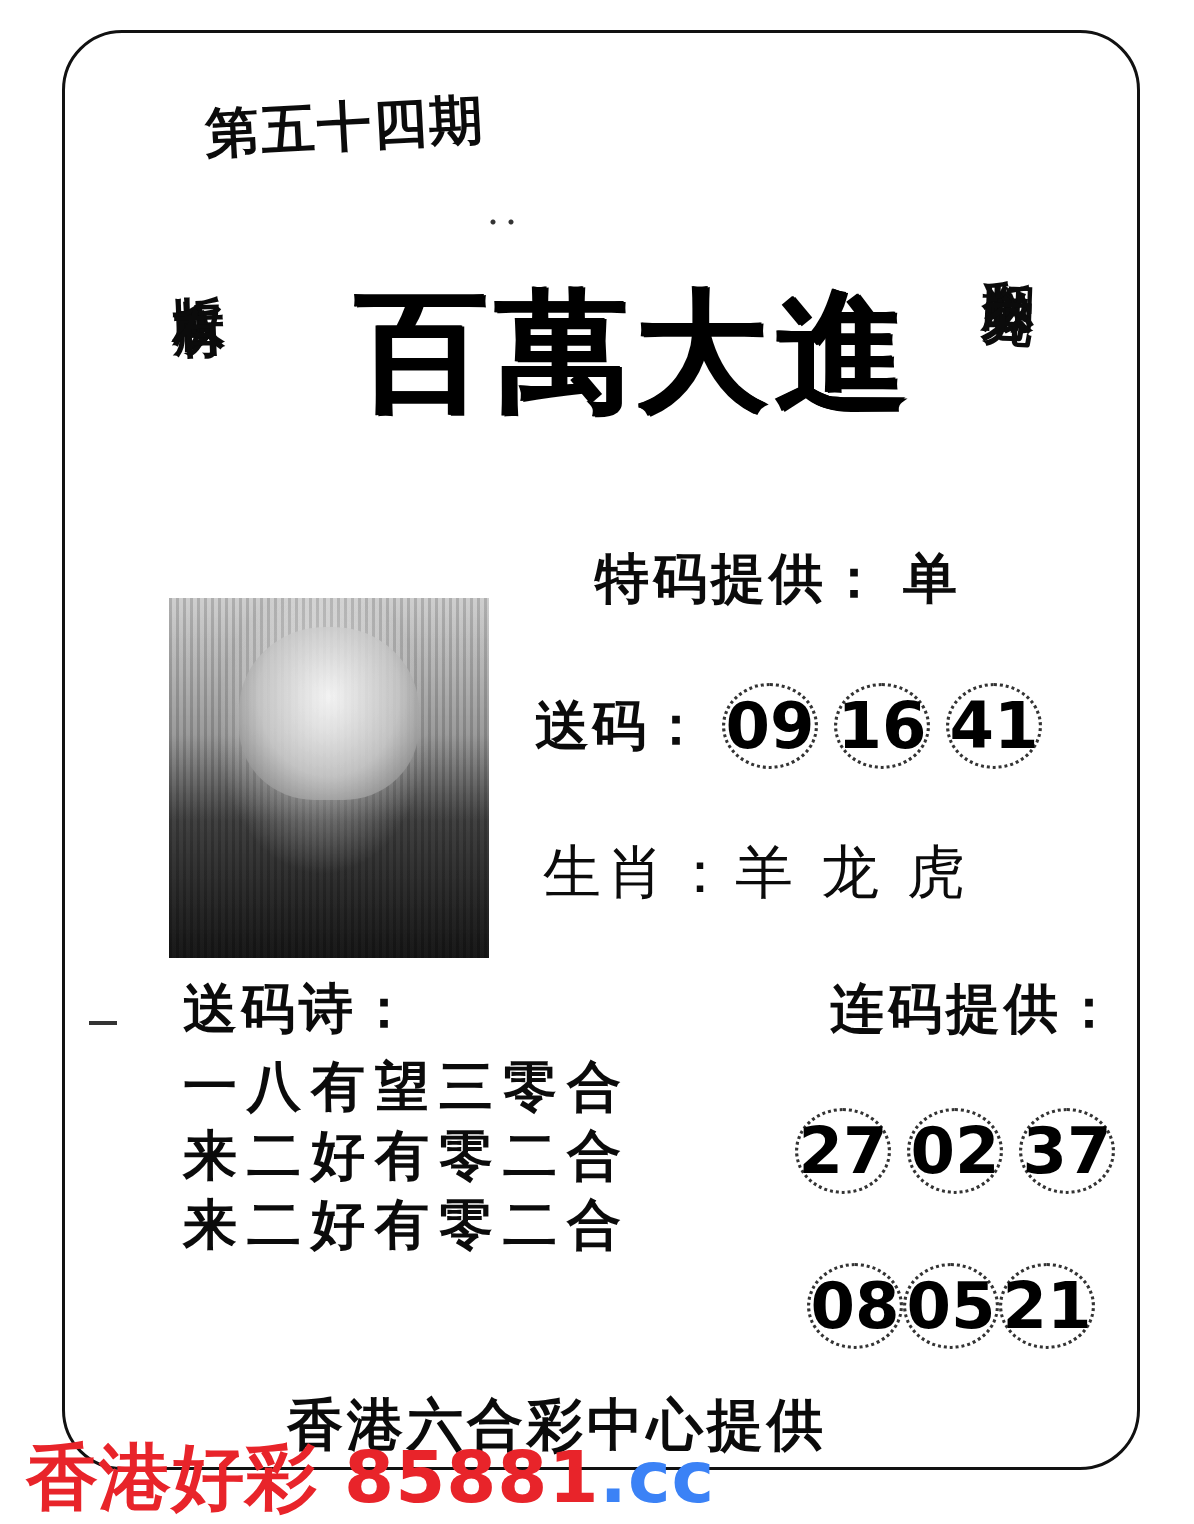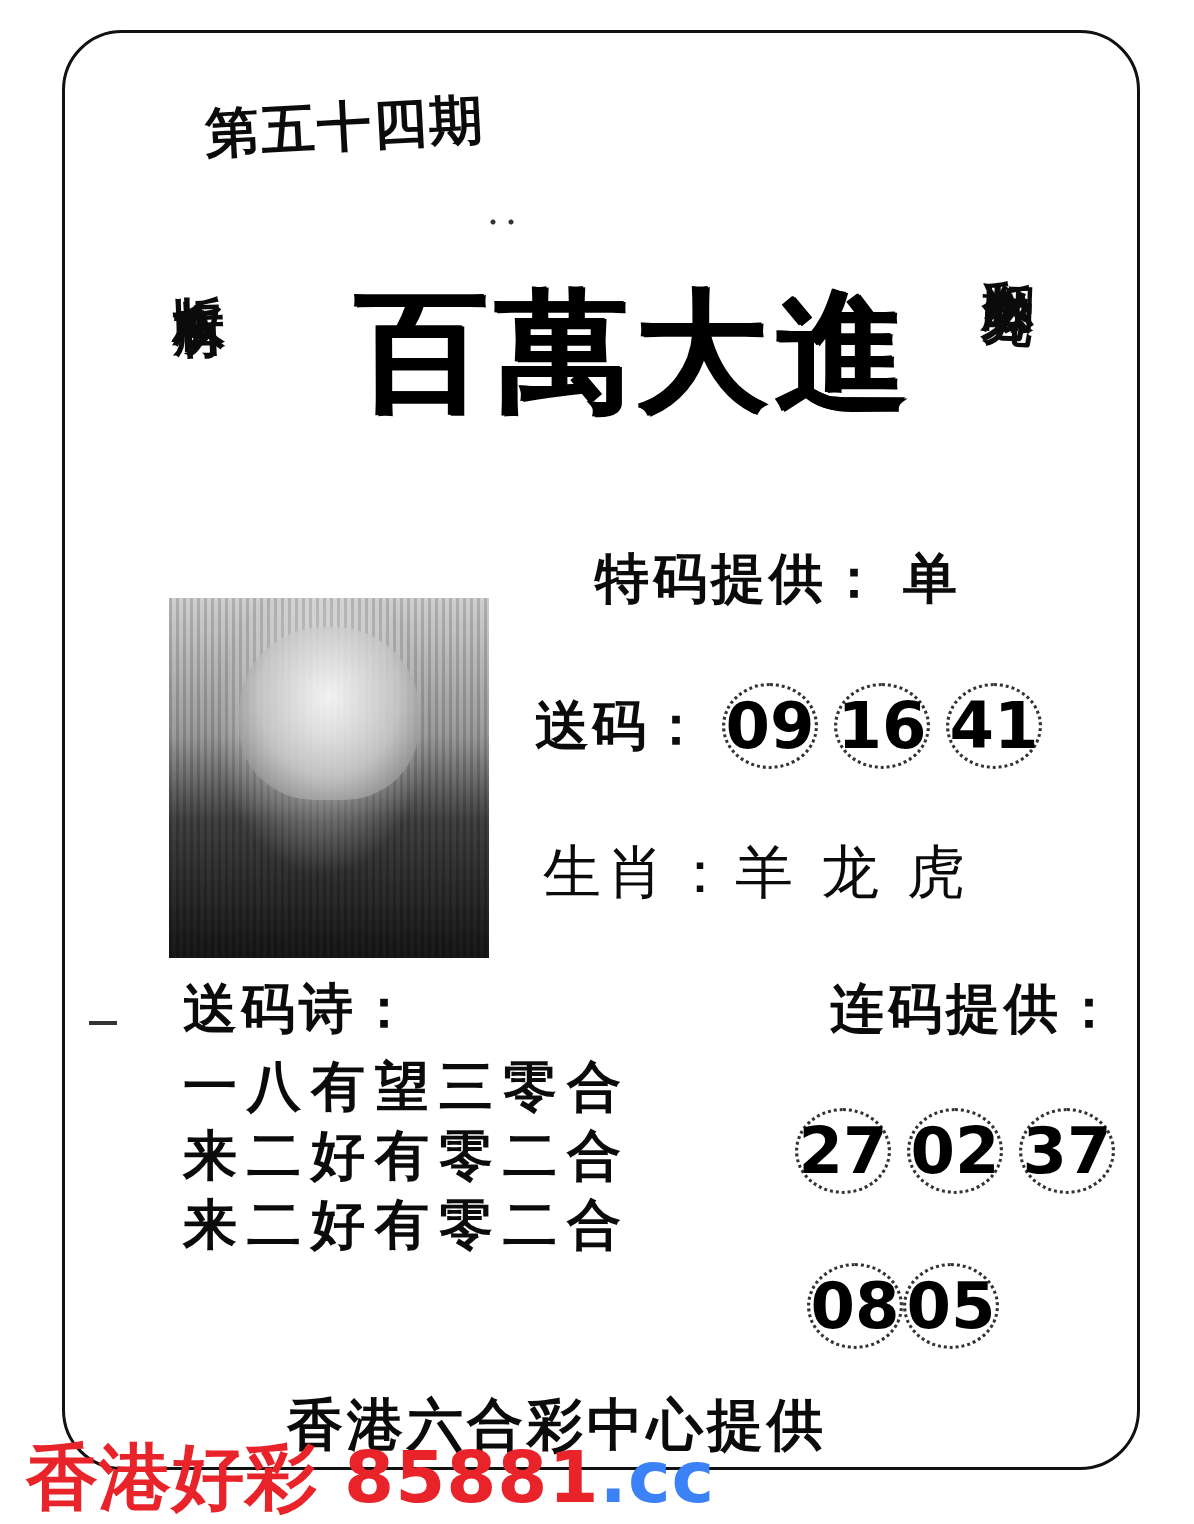--- a/index.html
+++ b/index.html
@@ -306,20 +306,21 @@
 
   <div id="lianma-row1">
     <span class="ball">27</span>
     <span class="ball">02</span>
     <span class="ball">37</span>
   </div>
 
   <div id="lianma-row2">
     <span class="ball">08</span>
     <span class="ball">05</span>
+    <span class="ball">21</span>
   </div>
 
   <div id="provider">香港六合彩中心提供</div>
 
 </div>
 
 <div id="watermark">
   <span class="wm-cn">香港好彩</span>
   <span class="wm-num">85881</span><span class="wm-cc">.cc</span>
 </div>

